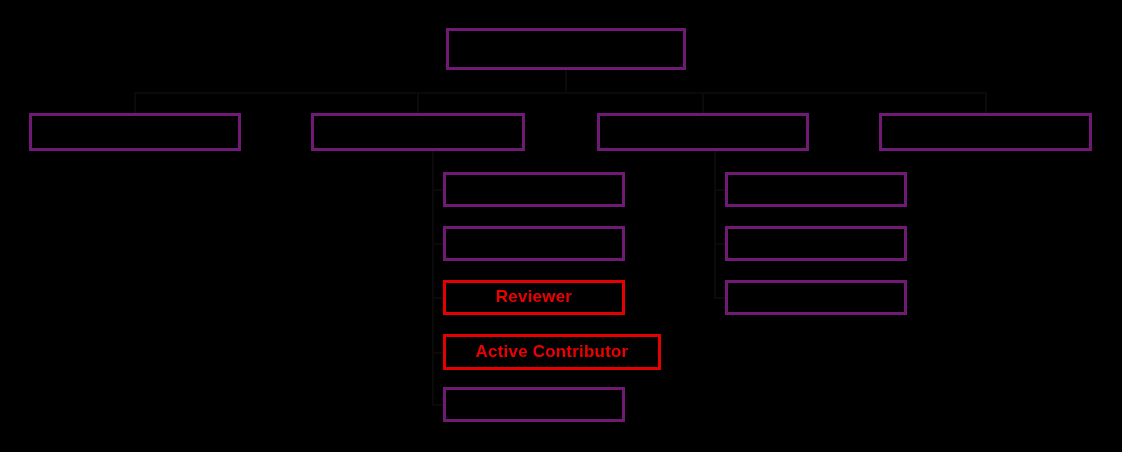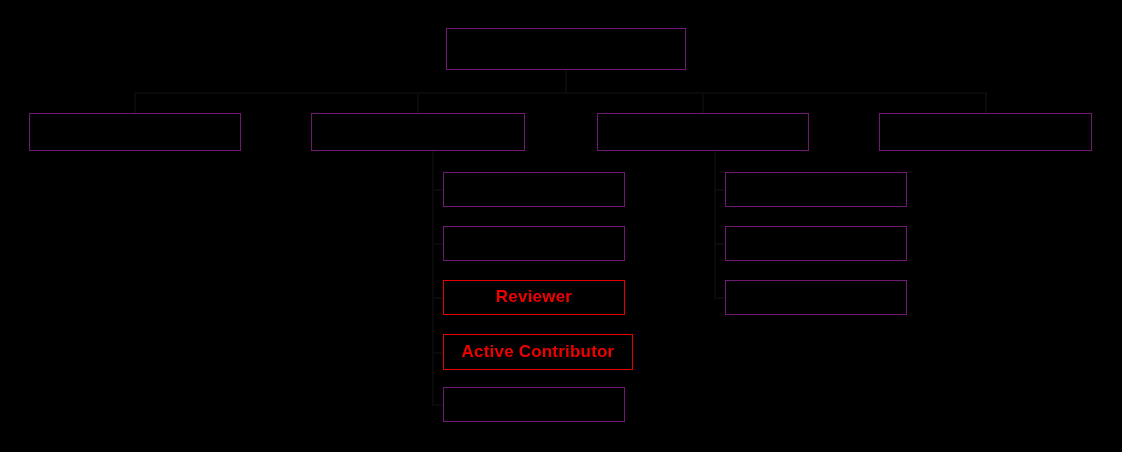--- a/index.html
+++ b/index.html
@@ -18,21 +18,21 @@
     background: #000000;
     overflow: hidden;
   }
   .node {
     position: absolute;
     box-sizing: border-box;
     display: flex;
     align-items: center;
     justify-content: center;
     background: #000000;
-    border: 1px solid #701a75;
+    border: 3px solid #701a75;
     color: #000000;
     font-size: 17px;
     font-weight: bold;
     letter-spacing: 0.2px;
     line-height: 1.1;
     white-space: nowrap;
     user-select: none;
   }
   .node.red {
     border-color: #e60000;
@@ -82,21 +82,21 @@
     </div>
     <div class="node" style="left: 443px; top: 172px; width: 182px; height: 35px;">
       <span></span>
     </div>
     <div class="node" style="left: 443px; top: 226px; width: 182px; height: 35px;">
       <span></span>
     </div>
     <div class="node red" style="left: 443px; top: 280px; width: 182px; height: 35px;">
       <span>Reviewer</span>
     </div>
-    <div class="node red" style="left: 443px; top: 334px; width: 190px; height: 36px;">
+    <div class="node red" style="left: 443px; top: 334px; width: 218px; height: 36px;">
       <span>Active Contributor</span>
     </div>
     <div class="node" style="left: 443px; top: 387px; width: 182px; height: 35px;">
       <span></span>
     </div>
     <div class="node" style="left: 725px; top: 172px; width: 182px; height: 35px;">
       <span></span>
     </div>
     <div class="node" style="left: 725px; top: 226px; width: 182px; height: 35px;">
       <span></span>

